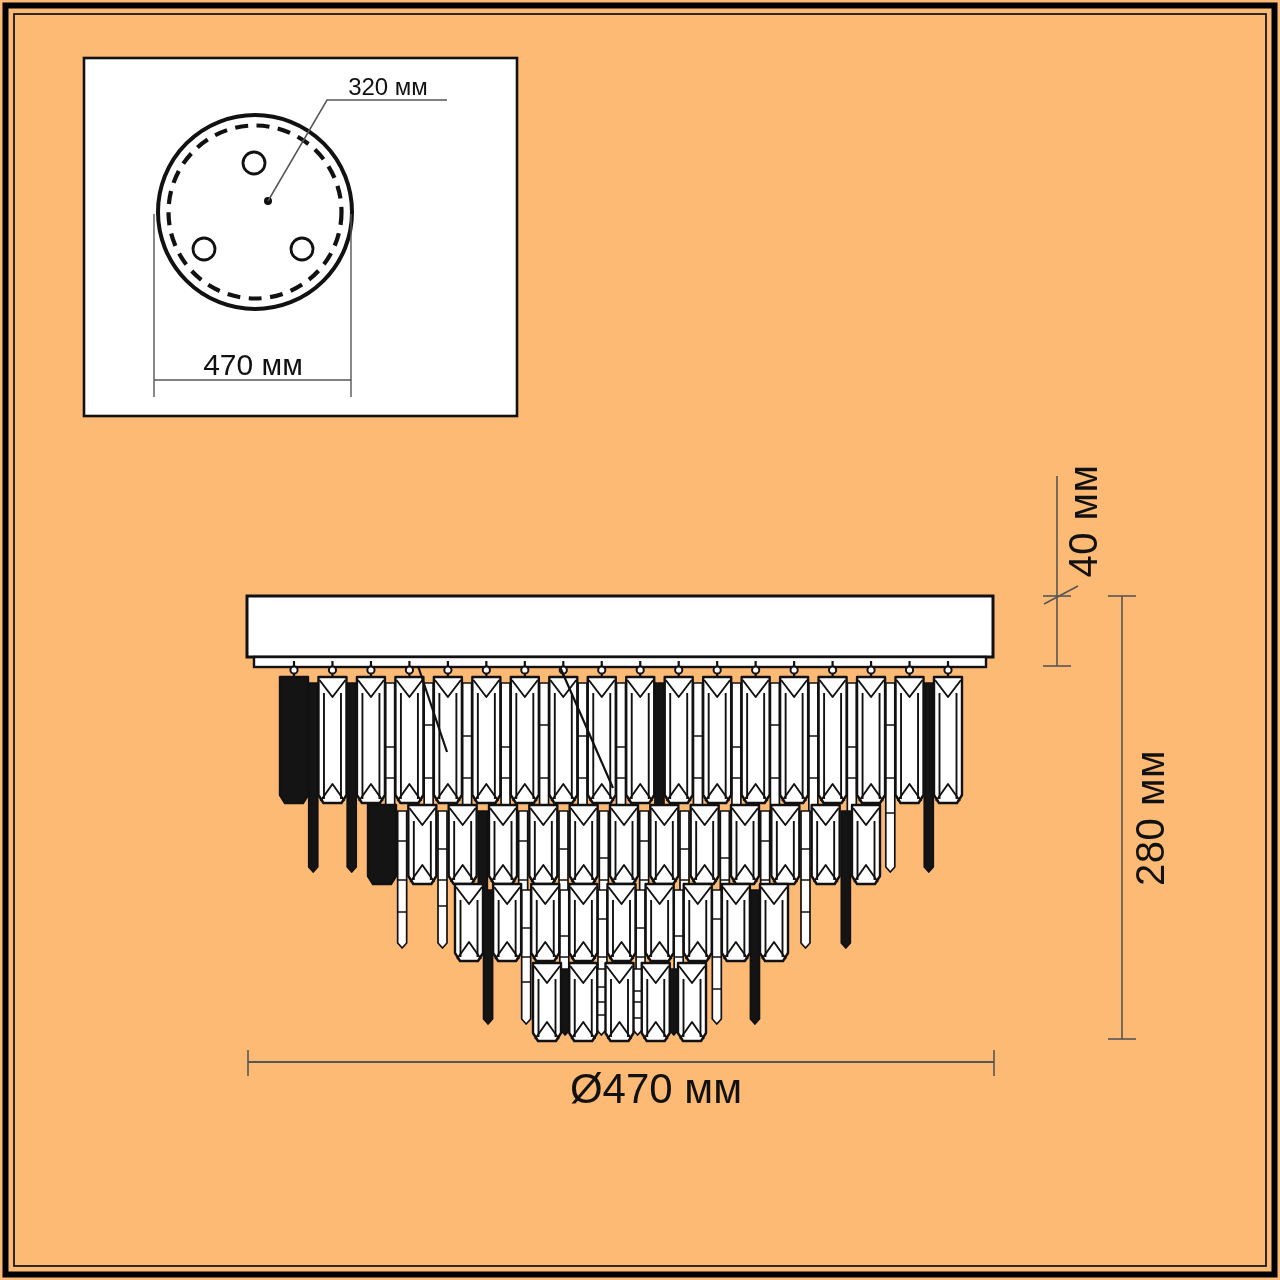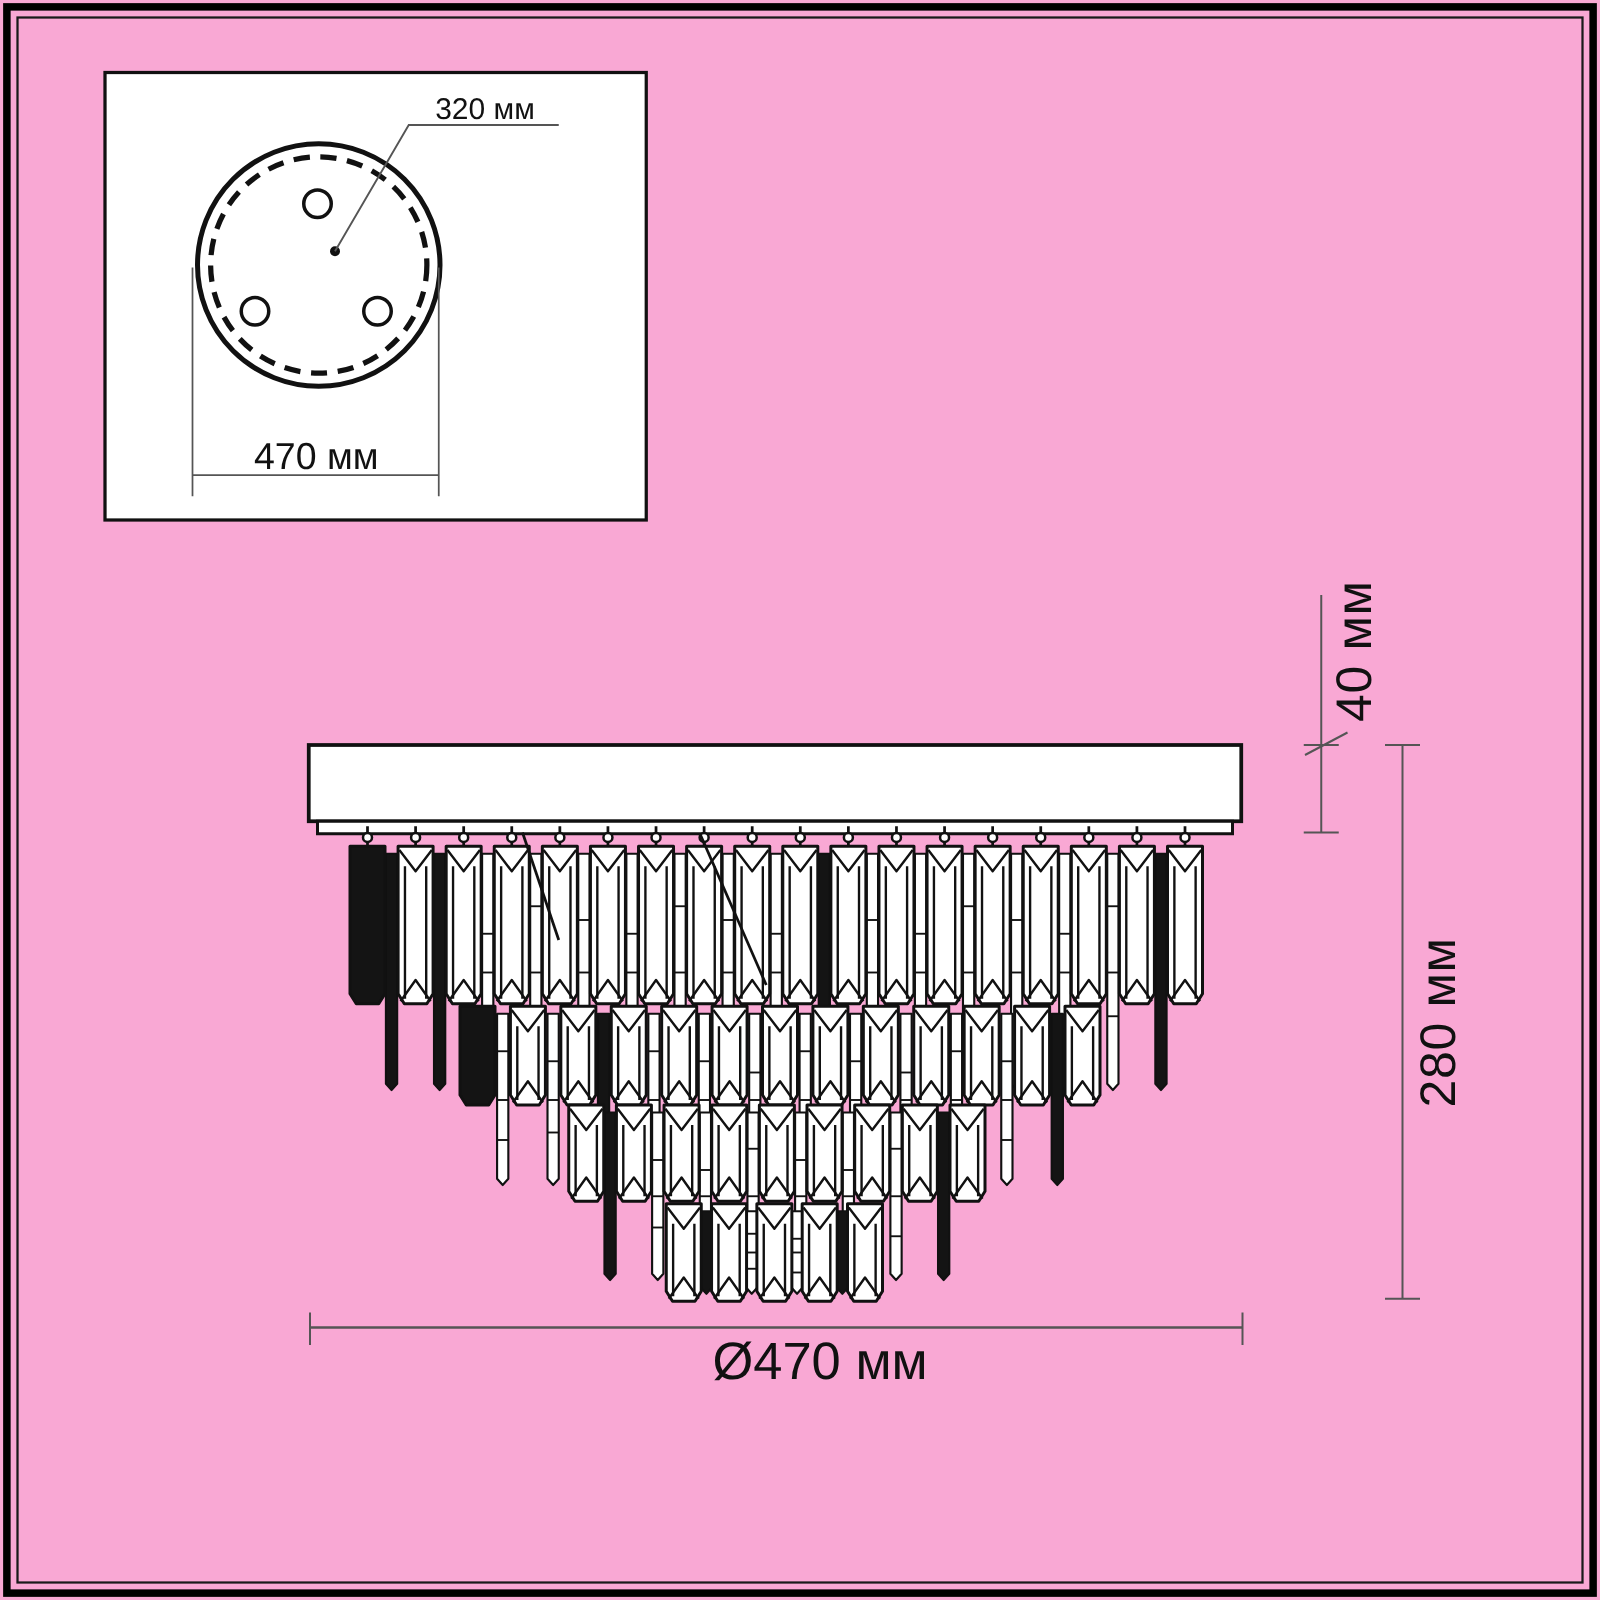--- a/index.html
+++ b/index.html
@@ -1,16 +1,16 @@
 <!DOCTYPE html>
 <html><head>
 <meta charset="utf-8">
 <style>
   html,body{margin:0;padding:0;background:#fff;}
-  .stage{width:1280px;height:1280px;position:relative;background:#f9a8d4;overflow:hidden;}
+  .stage{width:1280px;height:1280px;position:relative;background:#fdba74;overflow:hidden;}
   svg{display:block;}
   text{font-family:"Liberation Sans","DejaVu Sans",sans-serif;fill:#111;}
   .dim-text{font-size:40px;letter-spacing:0.5px;}
   .dim-text-lg{font-size:42px;}
   .inset-text-sm{font-size:24px;}
   .inset-text-md{font-size:30px;}
 </style>
 </head>
 <body>
 

